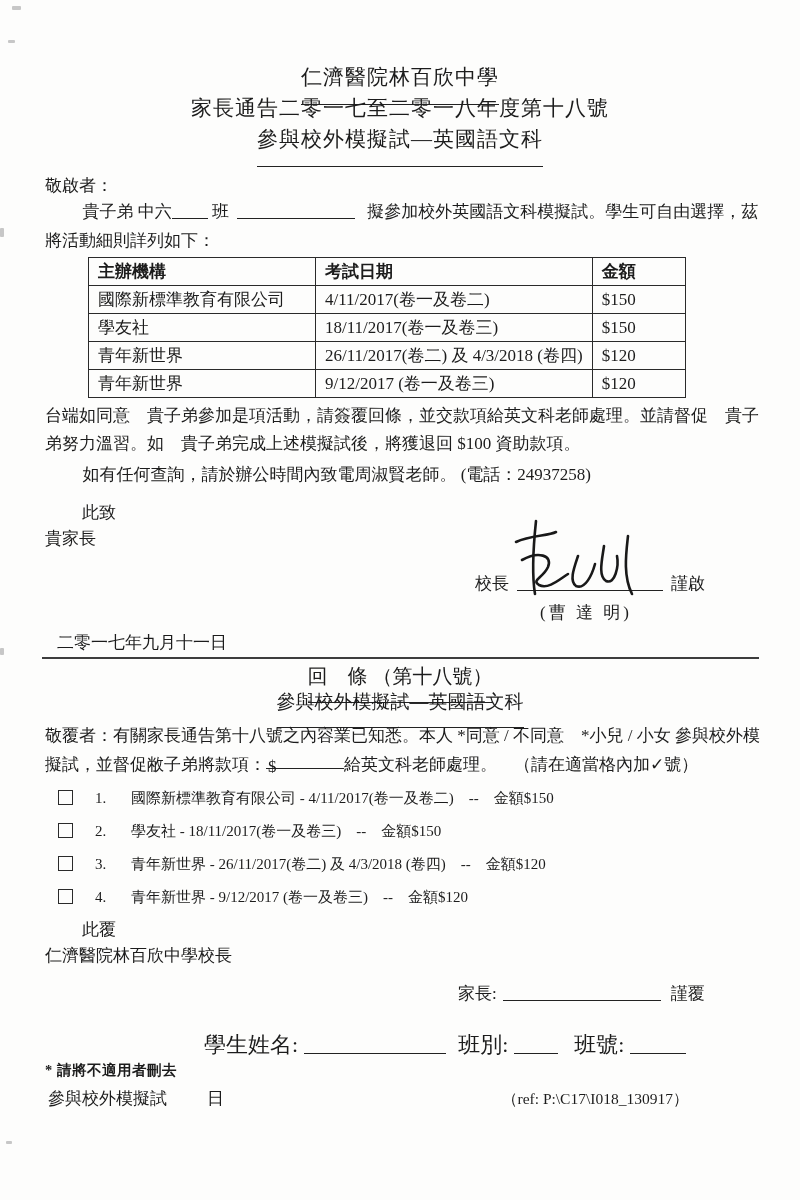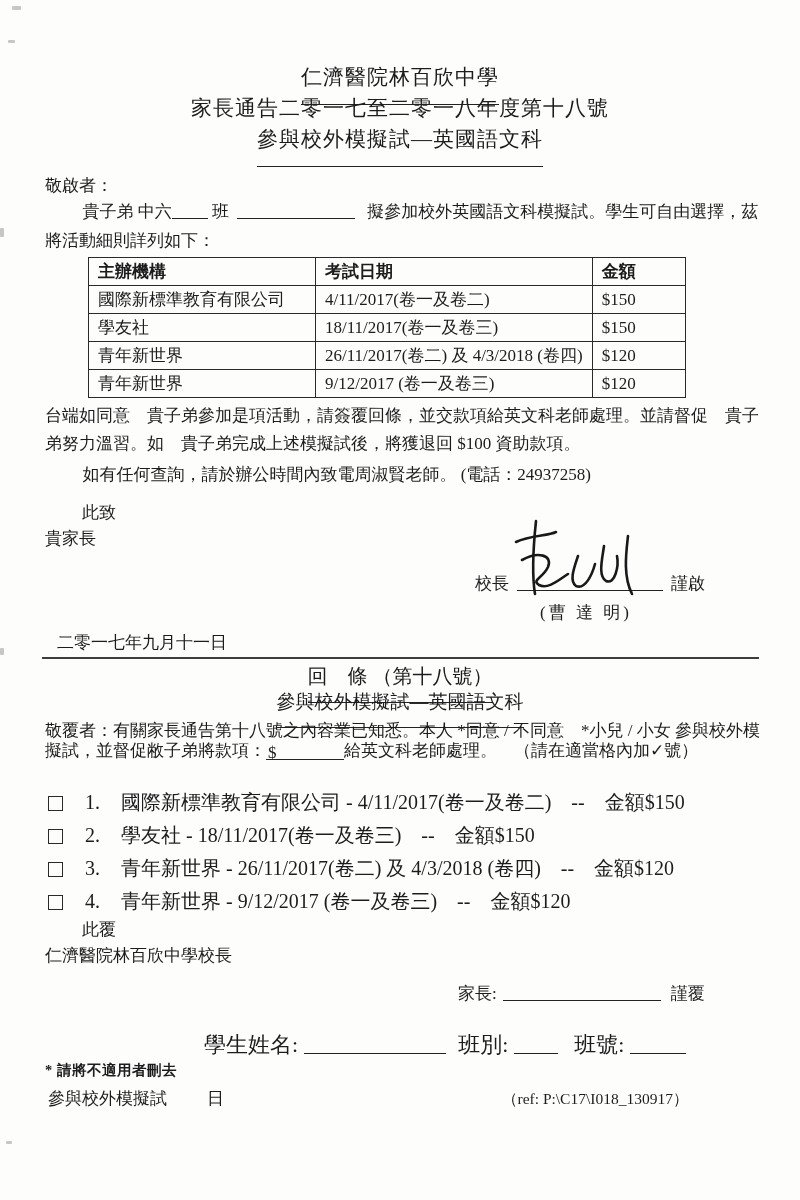--- a/index.html
+++ b/index.html
@@ -81,23 +81,23 @@
   .sig-svg { top: 518px; left: 498px; width: 165px; height: 82px; }
   .sig-name { top: 601px; left: 516px; width: 140px; text-align: center; font-size: 17px; letter-spacing: 3px; }
   .date1 { top: 631px; left: 45px; font-size: 17px; margin-left: 12px; }
 
   
   .divider { top: 657px; left: 42px; width: 717px; border-top: 2px solid #3d3d3d; }
 
   
   .reply-title1 { top: 663px; left: 0; width: 100%; text-align: center; font-size: 20px; }
   .reply-title2 { top: 689px; left: 0; width: 100%; text-align: center; font-size: 19px; }
-  .reply-para { top: 721px; left: 45px; width: 718px; font-size: 17px; line-height: 20px; }
-
-  .opt-item { left: 48px; font-size: 20px; white-space: nowrap; }
+  .reply-para { top: 721px; left: 45px; width: 718px; font-size: 17px; line-height: 29px; }
+
+  .opt-item { left: 58px; font-size: 15px; white-space: nowrap; }
   .opt-1 { top: 789px; } .opt-2 { top: 822px; } .opt-3 { top: 855px; } .opt-4 { top: 888px; }
   .checkbox {
     display: inline-block;
     width: 15px; height: 15px;
     border: 1.6px solid #2a2a2a;
     vertical-align: -2px;
     margin-right: 22px;
   }
   .opt-num { display: inline-block; width: 36px; }
 

